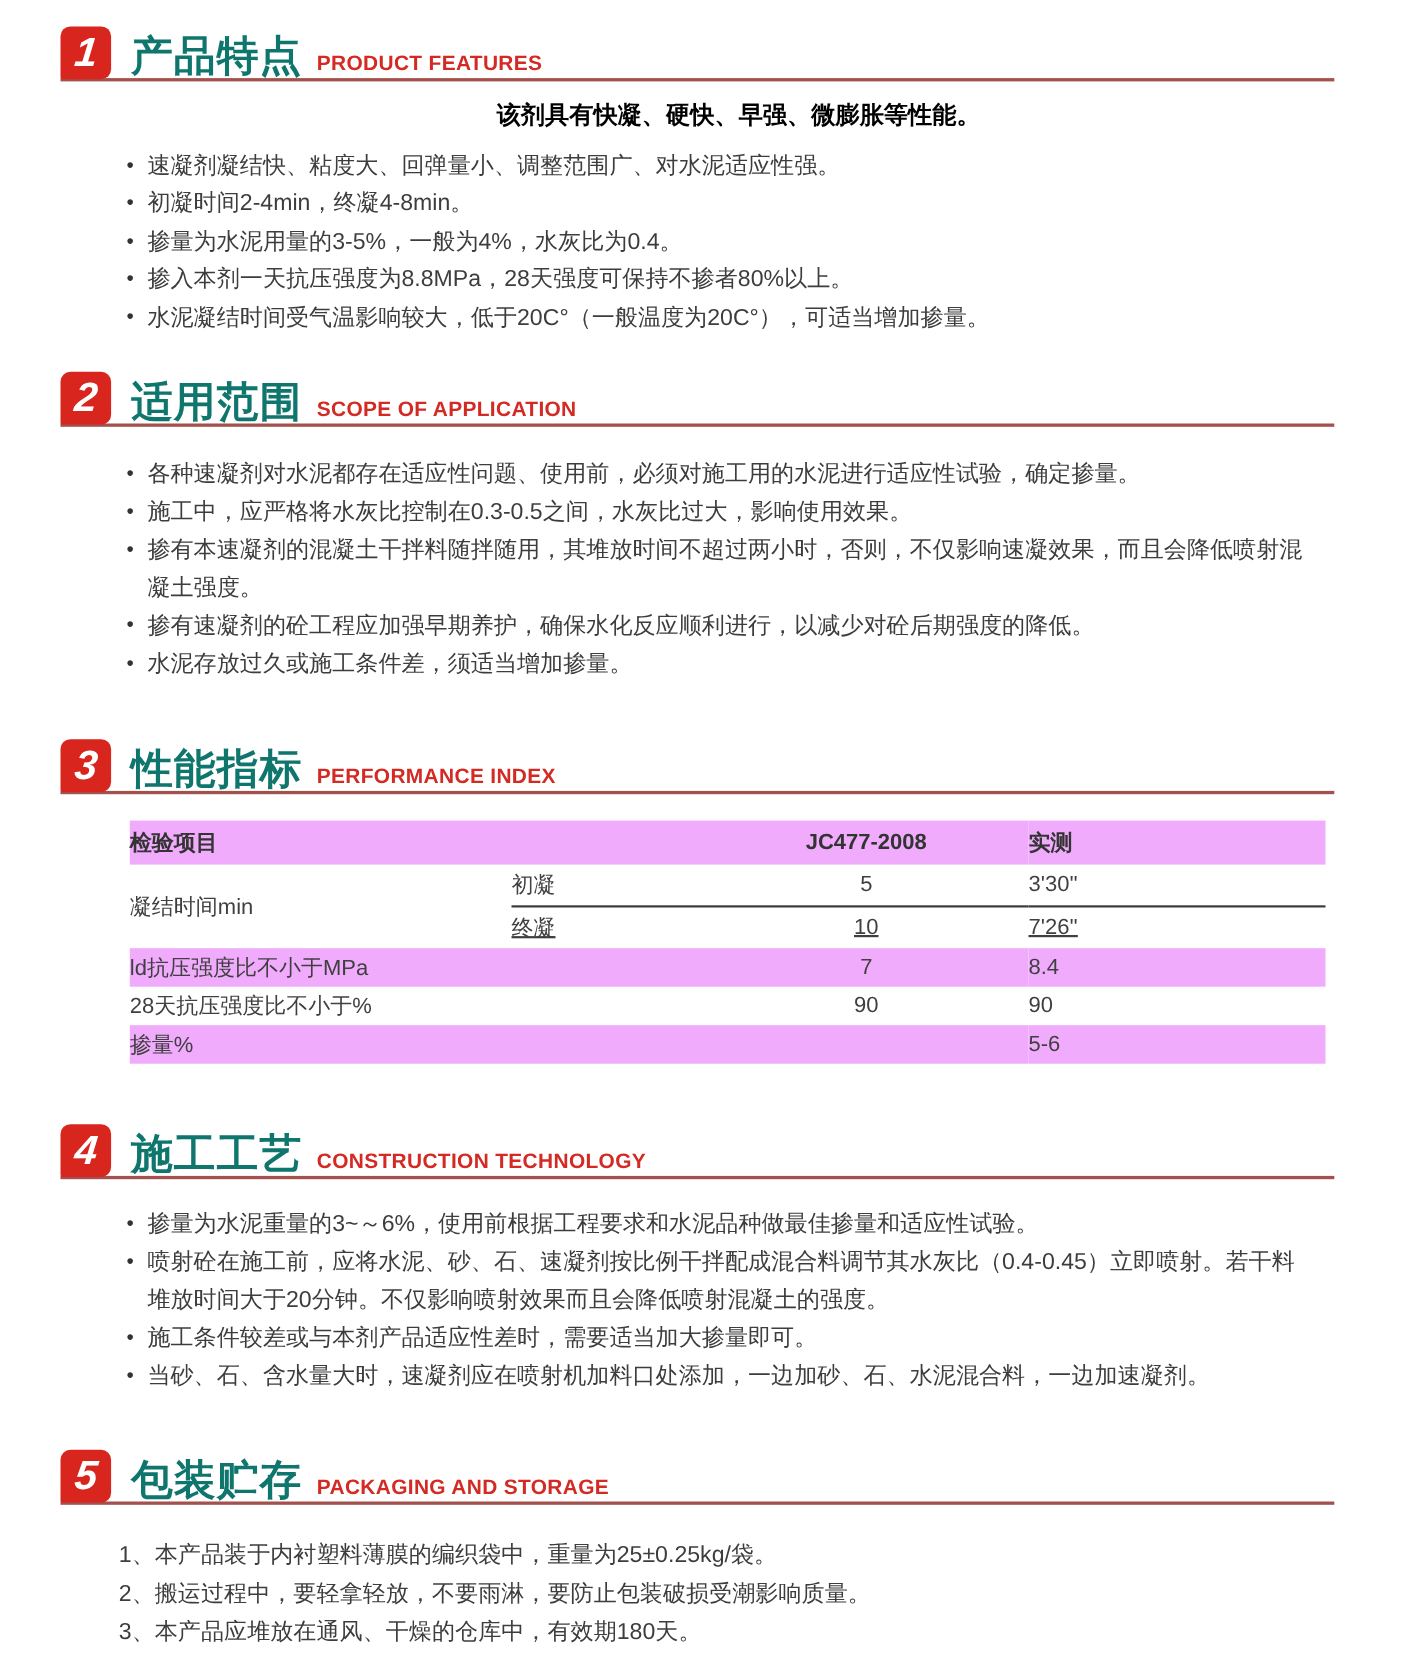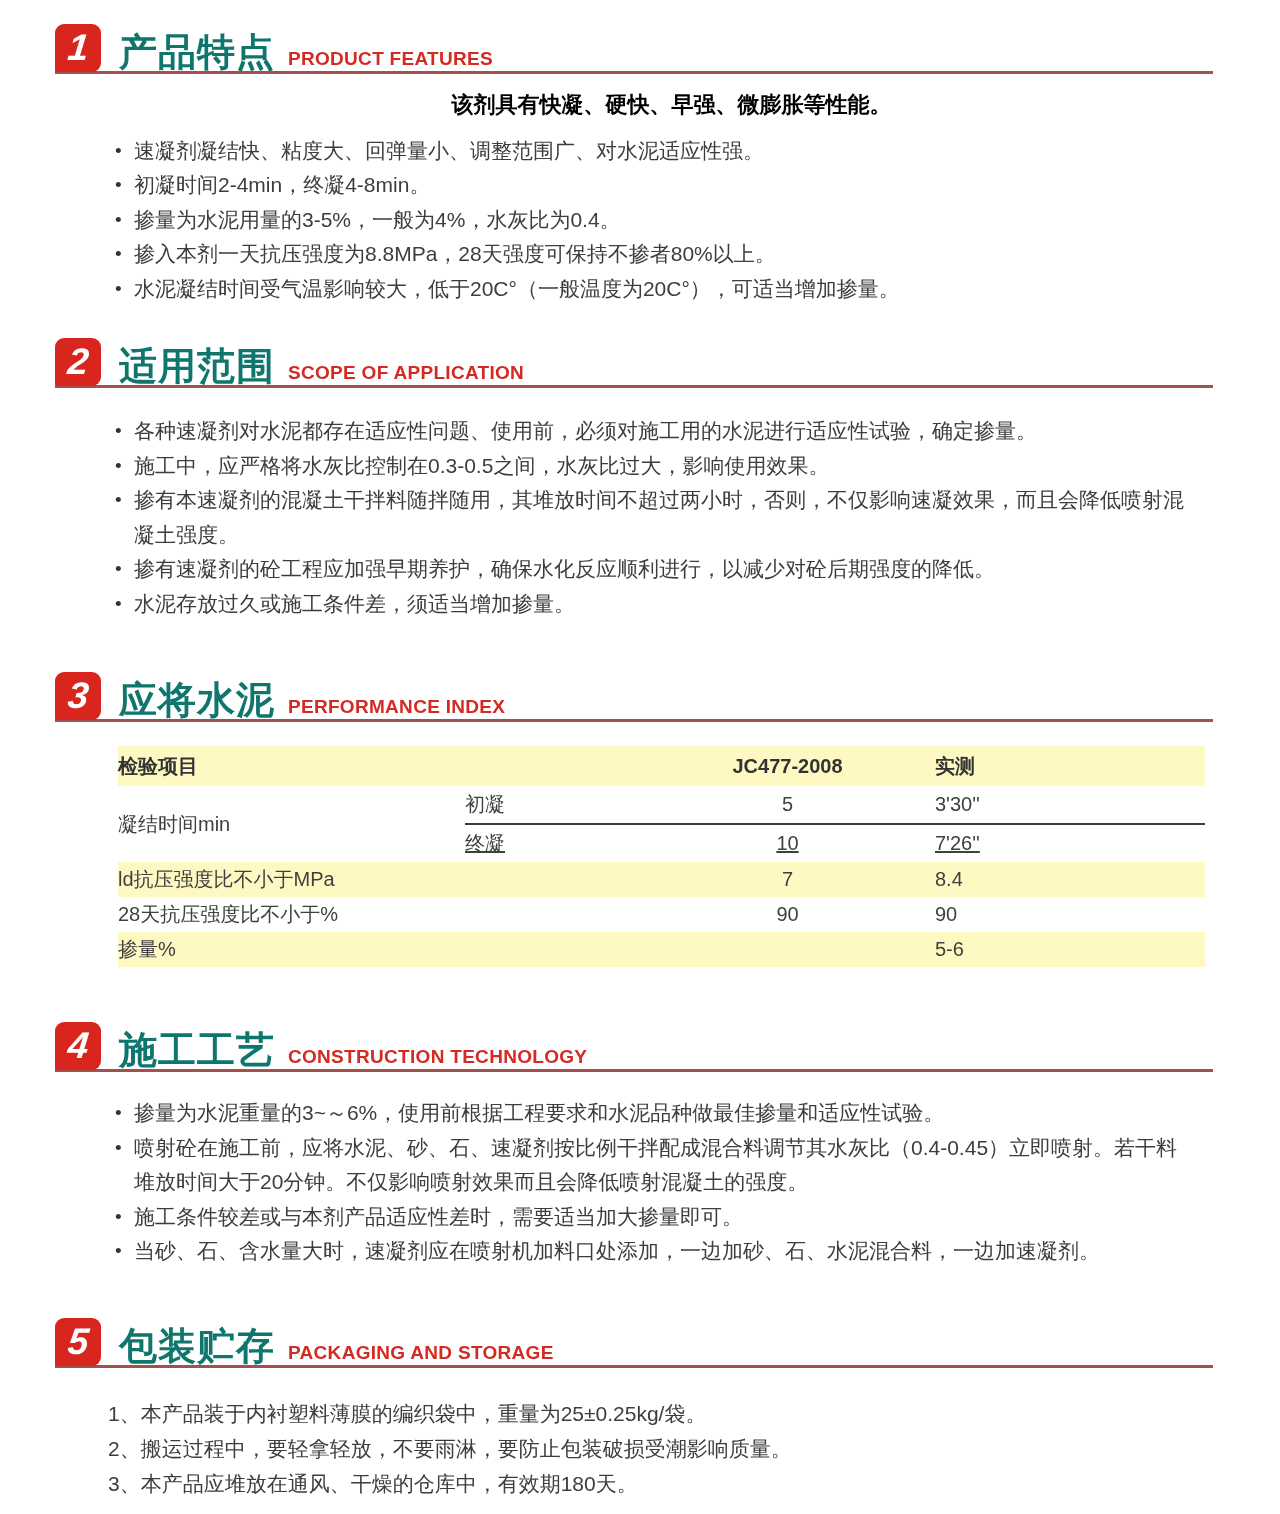--- a/index.html
+++ b/index.html
@@ -36,21 +36,21 @@
 
   table.perf {
     border-collapse:collapse; table-layout:fixed;
     width:1087px; margin:24px 0 0 63px; font-size:20px; color:#3f3f3f;
   }
   table.perf td { padding:0; vertical-align:middle; }
   td.c1 { padding-left:14px; text-align:left; }
   td.c2 { padding-left:35px; text-align:left; }
   td.c3 { text-align:center; }
   td.c4 { padding-left:100px; text-align:left; }
-  tr.g td { background:#fef9c3; }
+  tr.g td { background:#f0abfc; }
   tr.hrow td { height:40px; font-weight:700; color:#333333; }
   tr.sub1 td { height:37px; }
   tr.sub2 td { height:37px; }
   tr.sub2 td.sep { border-top:2px solid #3b3b3b;text-decoration:underline; }
   tr.r td { height:35px; }
 
   ol.items { margin:28px 0 0 53px; padding:0; list-style:none; }
   ol.items li { font-size:21px; line-height:35px; color:#3d3d3d; }
 </style>
 </head>
@@ -98,21 +98,21 @@
       <li><span class="dot">•</span><span>水泥存放过久或施工条件差，须适当增加掺量。</span></li>
     </ul>
   </div>
 
   <div class="section" id="sec3">
     <div class="sec-header">
       <div class="num-box">
           <span>3</span>
         </div>
       <div class="titles">
-        <span class="title-zh">应将水泥</span>
+        <span class="title-zh">性能指标</span>
         <span class="title-en">PERFORMANCE INDEX</span>
       </div>
       <div class="underline"></div>
     </div>
     <table class="perf">
       <colgroup>
           <col style="width:347px">
           <col style="width:175px">
           <col style="width:295px">
           <col style="width:270px">

